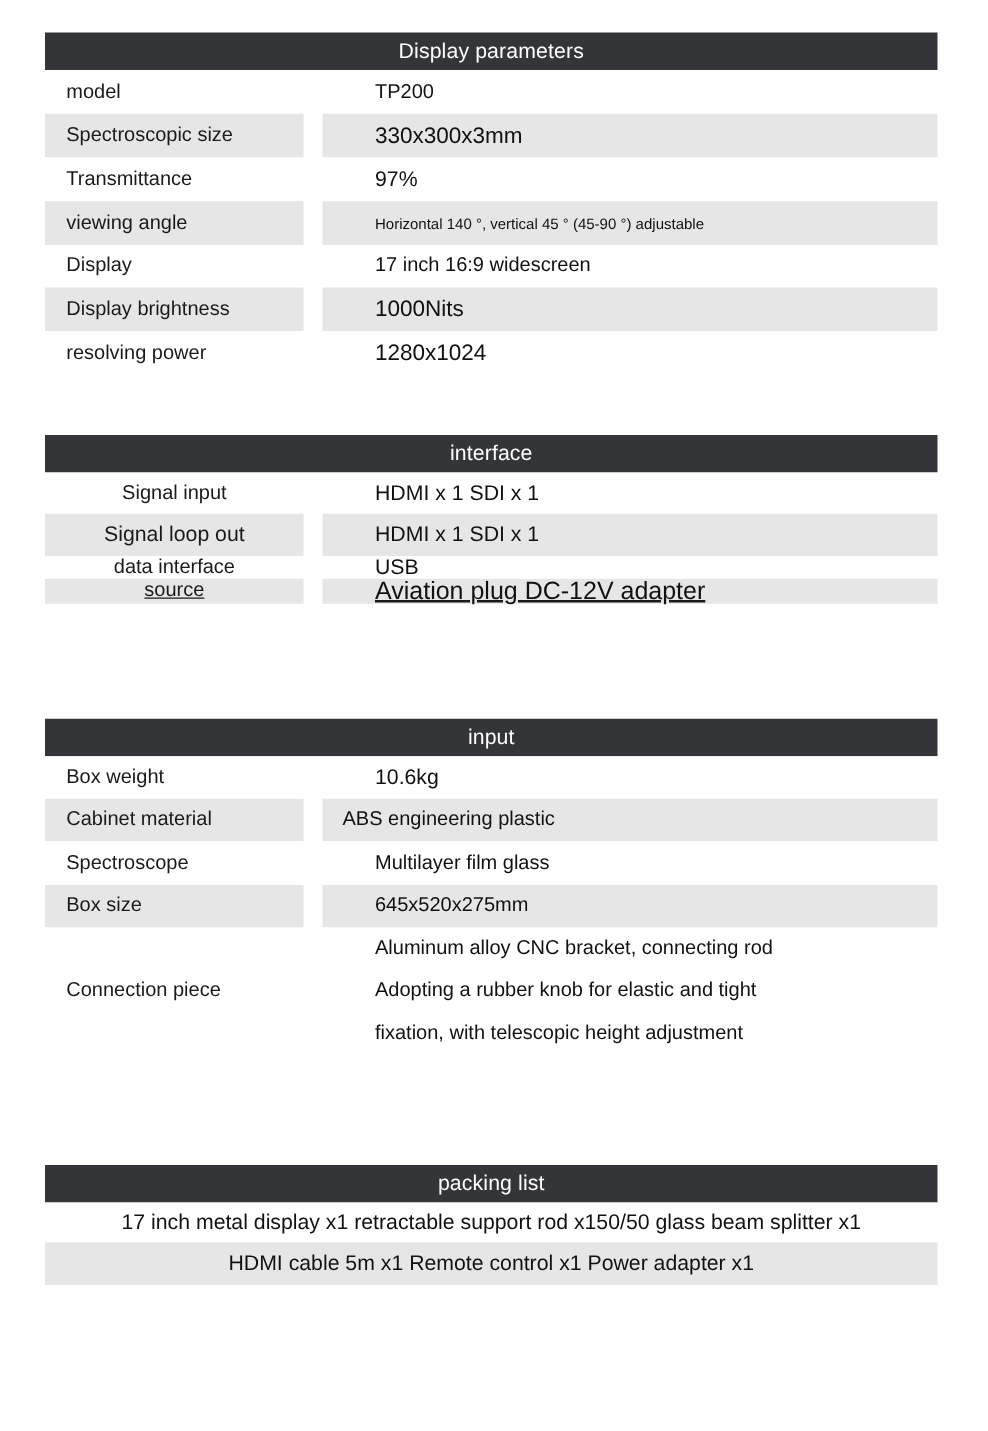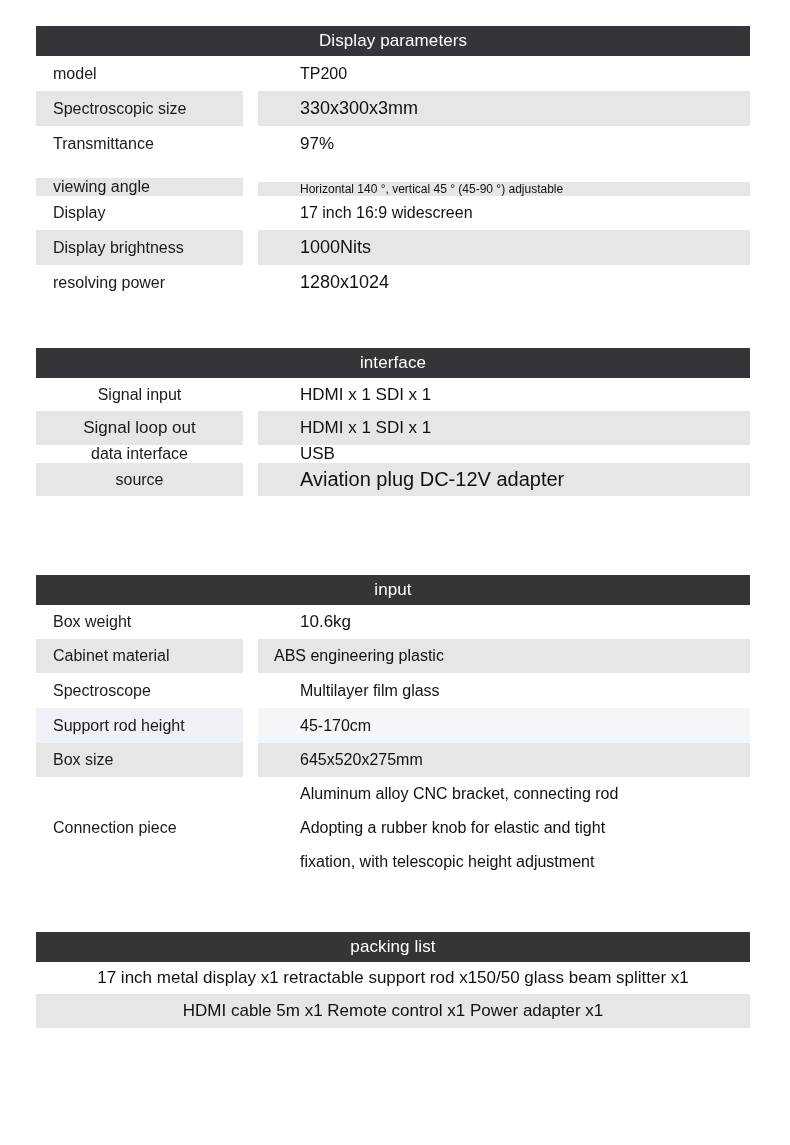--- a/index.html
+++ b/index.html
@@ -120,21 +120,21 @@
               <span class="vline">330x300x3mm</span>
             </div>
           </div>
           <div class="row plain" style="height: 35px;">
             <div class="cell-label" style="font-size: 16px;">Transmittance</div>
             <div class="gap"></div>
             <div class="cell-value" style="font-size: 17px;">
               <span class="vline">97%</span>
             </div>
           </div>
-          <div class="row shade" style="height: 35px; align-items: flex-end;">
+          <div class="row shade" style="height: 35px;">
             <div class="cell-label" style="font-size: 16px;">viewing angle</div>
             <div class="gap"></div>
             <div class="cell-value" style="font-size: 12px;">
               <span class="vline">Horizontal 140 °, vertical 45 ° (45-90 °) adjustable</span>
             </div>
           </div>
           <div class="row plain" style="height: 34px;">
             <div class="cell-label" style="font-size: 16px;">Display</div>
             <div class="gap"></div>
             <div class="cell-value" style="font-size: 16px;">
@@ -174,21 +174,21 @@
               <span class="vline">HDMI x 1    SDI x 1</span>
             </div>
           </div>
           <div class="row plain" style="height: 18px;">
             <div class="cell-label" style="font-size: 16px;">data interface</div>
             <div class="gap"></div>
             <div class="cell-value" style="font-size: 17px;">
               <span class="vline">USB</span>
             </div>
           </div>
-          <div class="row shade" style="height: 33px;">
+          <div class="row shade" style="height: 20px; text-decoration: underline;">
             <div class="cell-label" style="font-size: 16px;">source</div>
             <div class="gap"></div>
             <div class="cell-value" style="font-size: 20px;">
               <span class="vline">Aviation plug DC-12V adapter</span>
             </div>
           </div>
         </div>
       </div>
       <div class="spec-table align-left" style="top: 575px;">
         <div class="tbl-header">input</div>
@@ -207,27 +207,20 @@
               <span class="vline">ABS engineering plastic</span>
             </div>
           </div>
           <div class="row plain" style="height: 35px;">
             <div class="cell-label" style="font-size: 16px;">Spectroscope</div>
             <div class="gap"></div>
             <div class="cell-value" style="font-size: 16px;">
               <span class="vline">Multilayer film glass</span>
             </div>
           </div>
-          <div class="row tint" style="height: 35px;">
-            <div class="cell-label" style="font-size: 16px;">Support rod height</div>
-            <div class="gap"></div>
-            <div class="cell-value" style="font-size: 16px;">
-              <span class="vline">45-170cm</span>
-            </div>
-          </div>
           <div class="row shade" style="height: 34px;">
             <div class="cell-label" style="font-size: 16px;">Box size</div>
             <div class="gap"></div>
             <div class="cell-value" style="font-size: 16px;">
               <span class="vline">645x520x275mm</span>
             </div>
           </div>
           <div class="row plain nolabelshade" style="height: 102px;">
             <div class="cell-label" style="font-size: 16px;">Connection piece</div>
             <div class="gap"></div>

